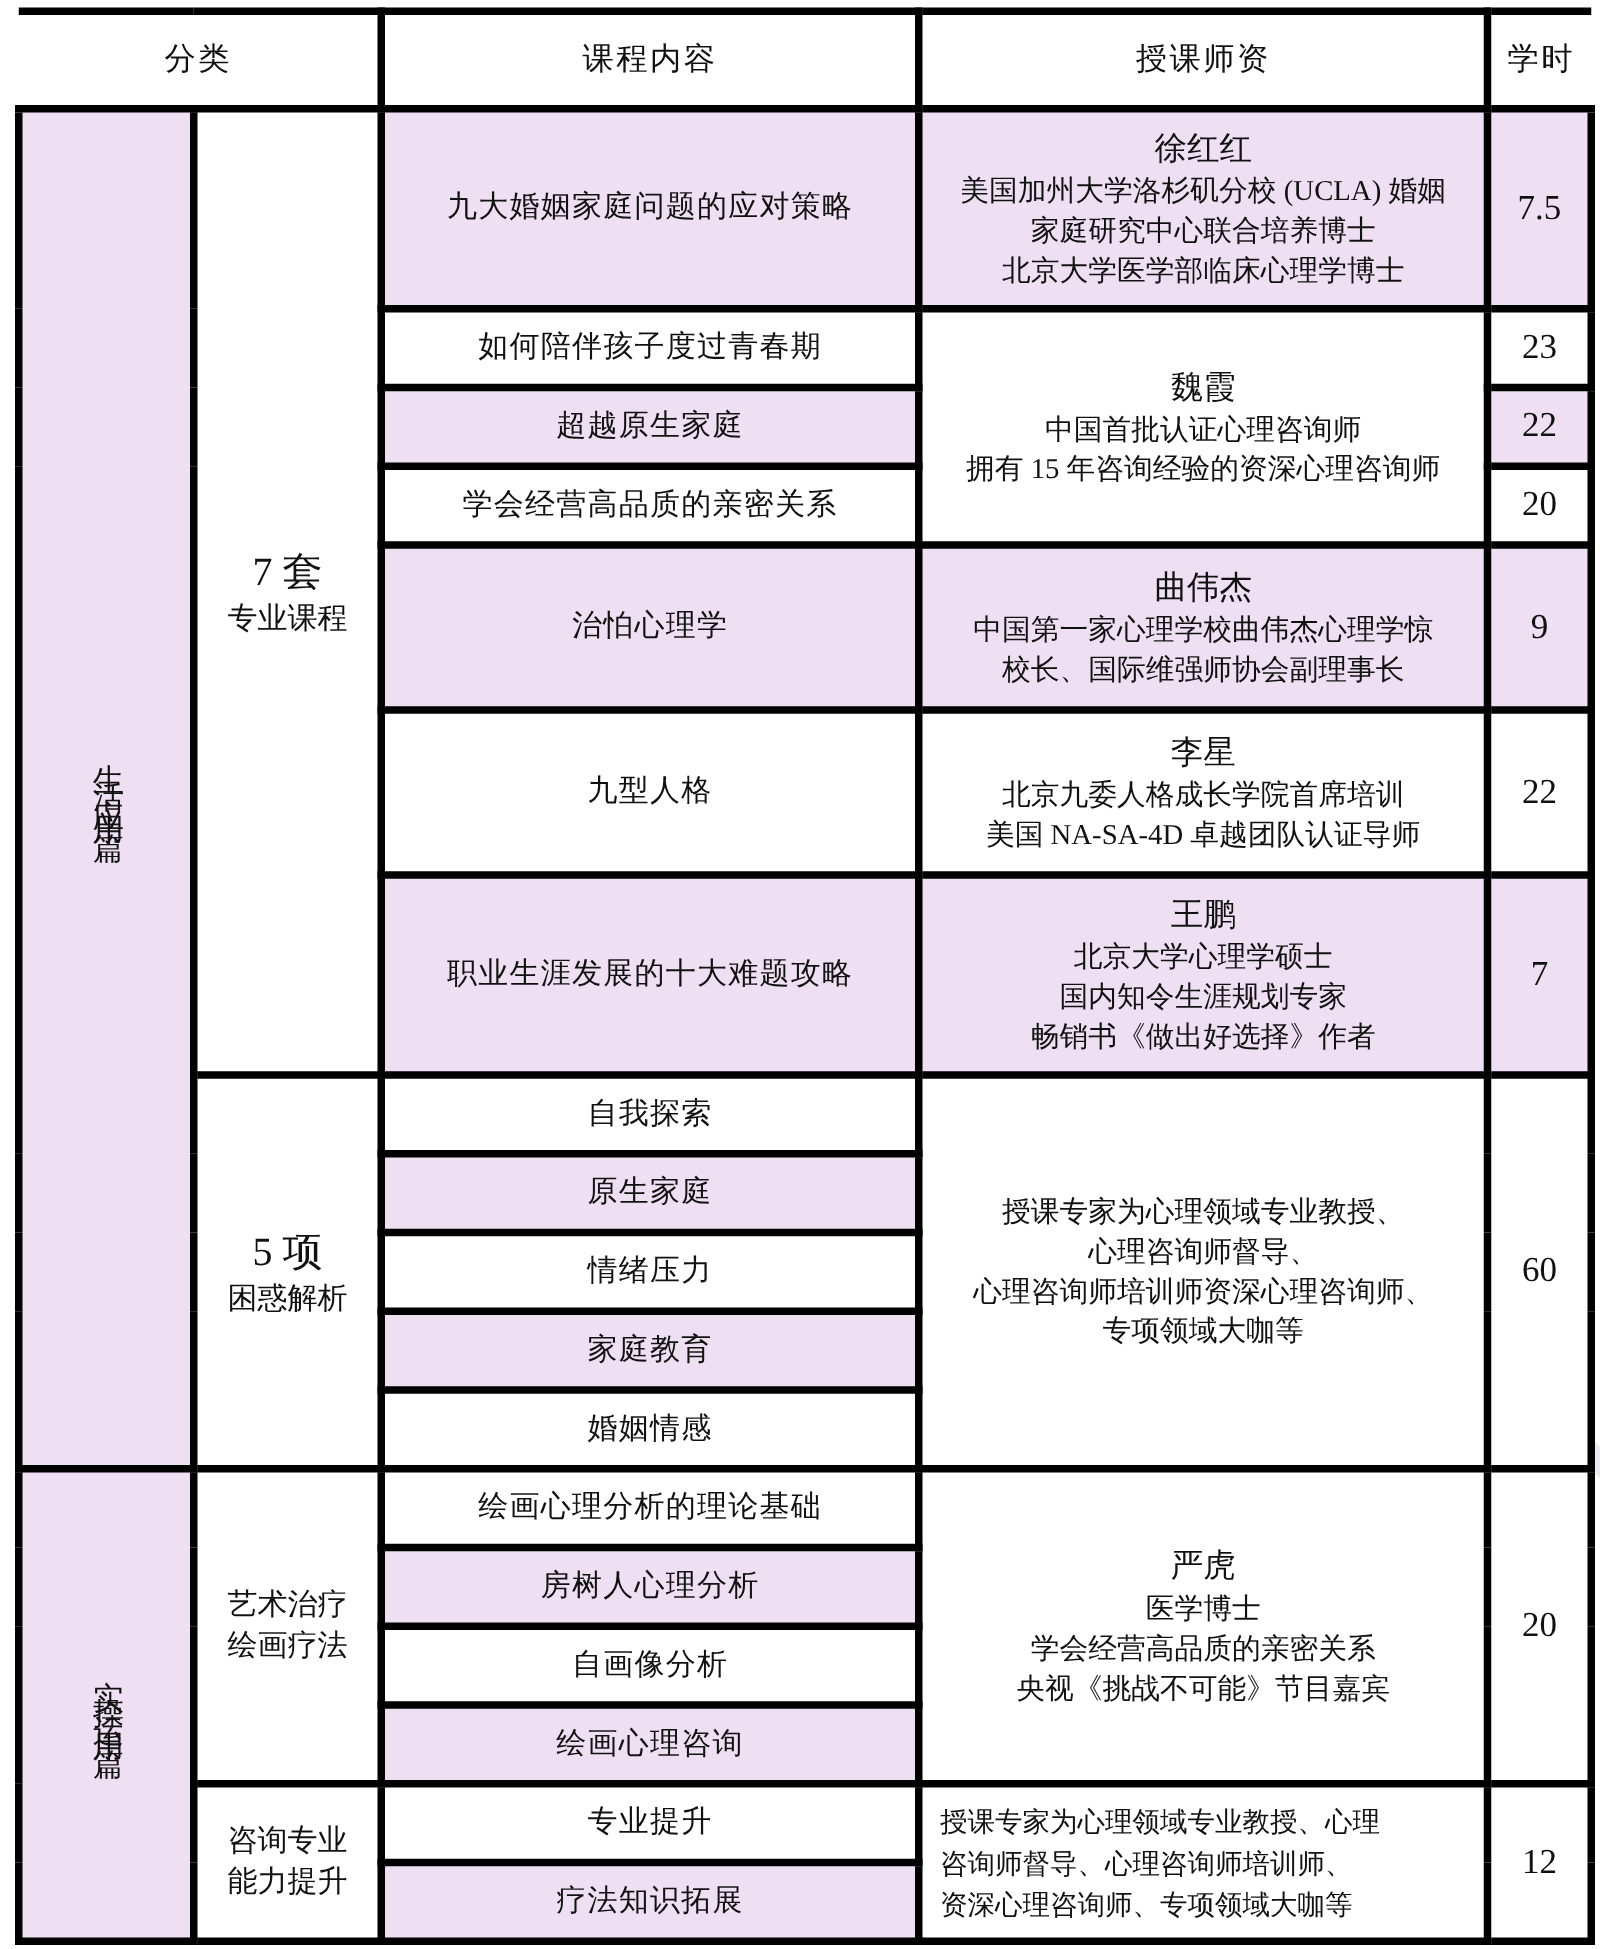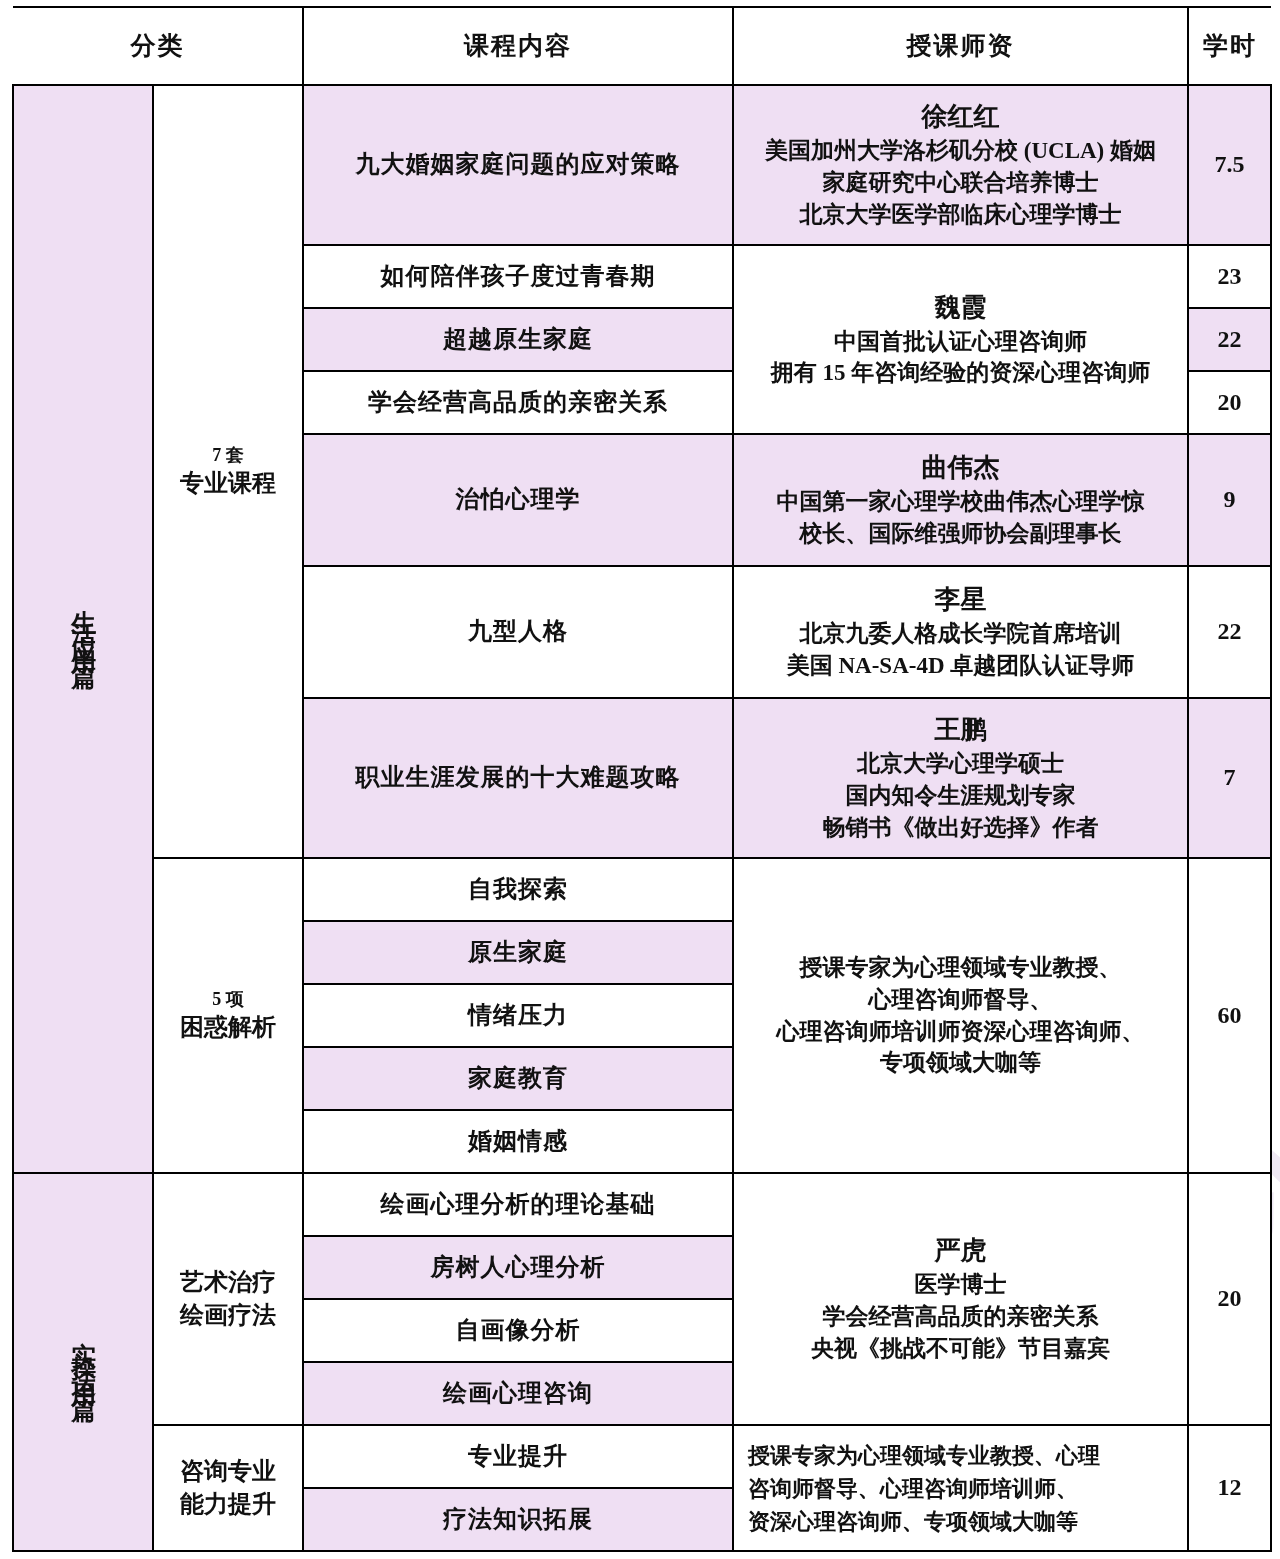--- a/index.html
+++ b/index.html
@@ -47,24 +47,24 @@
   }
 
   table.course-table {
     border-collapse: collapse;
     width: 1258px;
     table-layout: fixed;
   }
 
   table.course-table td,
   table.course-table th {
-    border: 2px solid #000000;
+    border: 6px solid #000000;
     text-align: center;
     vertical-align: middle;
-    font-weight: bold;
+    font-weight: normal;
     line-height: 1.38;
     padding: 2px 6px;
     box-sizing: border-box;
   }
 
   
   col.c-cat { width: 140px; }
   col.c-grp { width: 150px; }
   col.c-item { width: 430px; }
   col.c-teacher { width: 455px; }
@@ -92,40 +92,40 @@
     text-orientation: upright;
     display: inline-block;
     letter-spacing: 14px;
     font-size: 25px;
   }
 
   .grp {
     font-size: 24px;
     line-height: 1.5;
   }
-  .grp .big { font-size: 18px; }
+  .grp .big { font-size: 32px; }
 
   .item {
     font-size: 24px;
     letter-spacing: 1px;
   }
 
   .teacher {
     font-size: 23px;
     line-height: 1.55;
     padding: 6px 10px;
   }
   .teacher .tname {
     font-size: 26px;
   }
   .teacher.small { font-size: 22px; line-height: 1.5; }
   .teacher.left { text-align: left; padding-left: 14px; }
 
   .hours {
-    font-size: 24px;
+    font-size: 28px;
   }
 
   
   .lilac { background: #efdff3; }
   .white { background: #ffffff; }
 
   
   .r-tall { height: 160px; }
   .r-mid { height: 63px; margin-top: 16px; }
   .r-med { height: 132px; }

